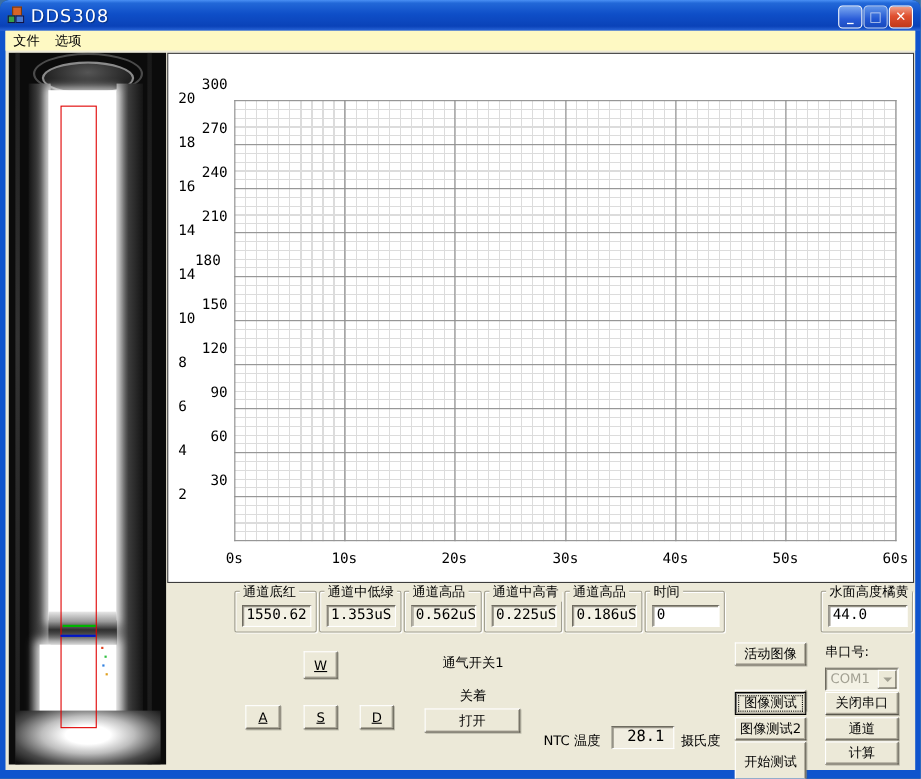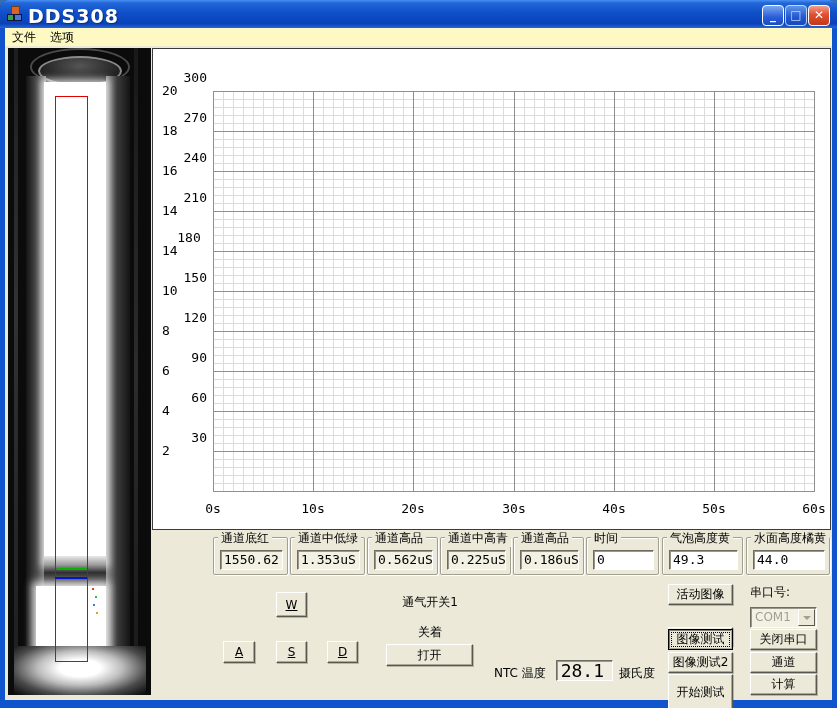--- a/index.html
+++ b/index.html
@@ -10,22 +10,22 @@
             border-radius:8px 8px 0 0; overflow:hidden; }
   .client { position:absolute; left:5px; top:28px; right:5px; bottom:8px; background:#ECE9D8; }
 
   
   .titlebar { position:absolute; left:0; top:0; right:0; height:28px;
     background:linear-gradient(to bottom,#5а96f5 0%,#3d83f0 4%,#1b61d8 12%,#0d4fc8 35%,#0a46bd 70%,#0d4ac2 88%,#2a66d8 100%);
     background:linear-gradient(to bottom,#4a90f4 0%,#2268d8 10%,#0f4fc8 45%,#0a42b8 85%,#2a66d8 100%);
     border-radius:8px 8px 0 0; display:flex; align-items:center; }
   .app-icon { position:absolute; left:7px; top:6px; width:16px; height:16px; }
   .app-icon .blk { position:absolute; border:1px solid #7a3a10; }
-  .title-text { position:absolute; left:28px; top:5px; color:#fff; font-weight:bold;
-    font-size:19px; letter-spacing:1px; text-shadow:1px 1px 1px #08307e; }
+  .title-text { position:absolute; left:28px; top:5px; color:#fff; font-weight:normal;
+    font-size:16px; letter-spacing:1px; text-shadow:1px 1px 1px #08307e; }
   .cap-btn { position:absolute; top:5px; width:22px; height:21px; border-radius:4px;
     border:1px solid #fff; color:#fff; font-weight:bold; text-align:center;
     font-size:12px; line-height:19px; }
   .cap-min, .cap-max { background:linear-gradient(to bottom,#7aa8f0,#2a5cd8 60%,#1c4cc0); }
   .cap-max { opacity:.75; }
   .cap-close { background:linear-gradient(to bottom,#f0a08a,#e05030 45%,#c03818); }
 
   
   .menubar { position:absolute; left:5px; top:28px; right:5px; height:18px;
     background:#fef9c3; display:flex; align-items:center; }
@@ -92,21 +92,21 @@
   .field { position:absolute; left:6px; top:12px; height:20px; background:#fff;
     border:1px solid; border-color:#6e6b60 #fff #fff #6e6b60;
     box-shadow:inset 1px 1px 0 #9a978a;
     font-family:"DejaVu Sans Mono",monospace; font-size:13px; line-height:18px;
     padding-left:3px; overflow:hidden; white-space:nowrap; }
   .field.readonly { background:#F3F1E4; }
   .static-label { position:absolute; white-space:nowrap; font-size:12px; }
   .underline { text-decoration:underline; }
   .ntc-box { position:absolute; background:#F0EDE0; border:1px solid;
     border-color:#6e6b60 #fff #fff #6e6b60; box-shadow:inset 1px 1px 0 #9a978a;
-    font-family:"DejaVu Sans Mono",monospace; font-size:18px; line-height:19px;
+    font-family:"DejaVu Sans Mono",monospace; font-size:14px; line-height:19px;
     text-align:right; padding-right:8px; }
   .combo { position:absolute; background:#F3F1E4; border:1px solid;
     border-color:#6e6b60 #fff #fff #6e6b60; box-shadow:inset 1px 1px 0 #9a978a;
     color:#a19f91; font-size:12px; line-height:18px; padding-left:4px; }
   .combo-arrow { position:absolute; right:1px; top:1px; bottom:1px; width:17px;
     background:#ECE9D8; border:1px solid; border-color:#fff #5a574c #5a574c #fff;
     display:flex; align-items:center; justify-content:center; }
   .combo-arrow:after { content:""; width:0; height:0; border:4px solid transparent;
     border-top-color:#a19f91; margin-top:4px; }
 </style>
@@ -222,24 +222,20 @@
     <div class="field readonly" style="width:59px;">0.225uS</div>
   </div>
   <div class="groupbox" style="left:513px;top:537px;width:71px;height:38px;">
     <span class="gb-caption">通道高品</span>
     <div class="field readonly" style="width:59px;">0.186uS</div>
   </div>
   <div class="groupbox" style="left:586px;top:537px;width:73px;height:38px;">
     <span class="gb-caption">时间</span>
     <div class="field" style="width:61px;">0</div>
   </div>
-  <div class="groupbox" style="left:662px;top:537px;width:81px;height:38px;">
-    <span class="gb-caption">气泡高度黄</span>
-    <div class="field" style="width:69px;">49.3</div>
-  </div>
   <div class="groupbox" style="left:746px;top:537px;width:84px;height:38px;">
     <span class="gb-caption">水面高度橘黄</span>
     <div class="field" style="width:72px;">44.0</div>
   </div>
 
   <div class="btn underline" style="left:276px;top:592px;width:31px;height:25px;">W</div>
   <div class="btn underline" style="left:223px;top:641px;width:32px;height:22px;">A</div>
   <div class="btn underline" style="left:276px;top:641px;width:31px;height:22px;">S</div>
   <div class="btn underline" style="left:327px;top:641px;width:31px;height:22px;">D</div>
 

